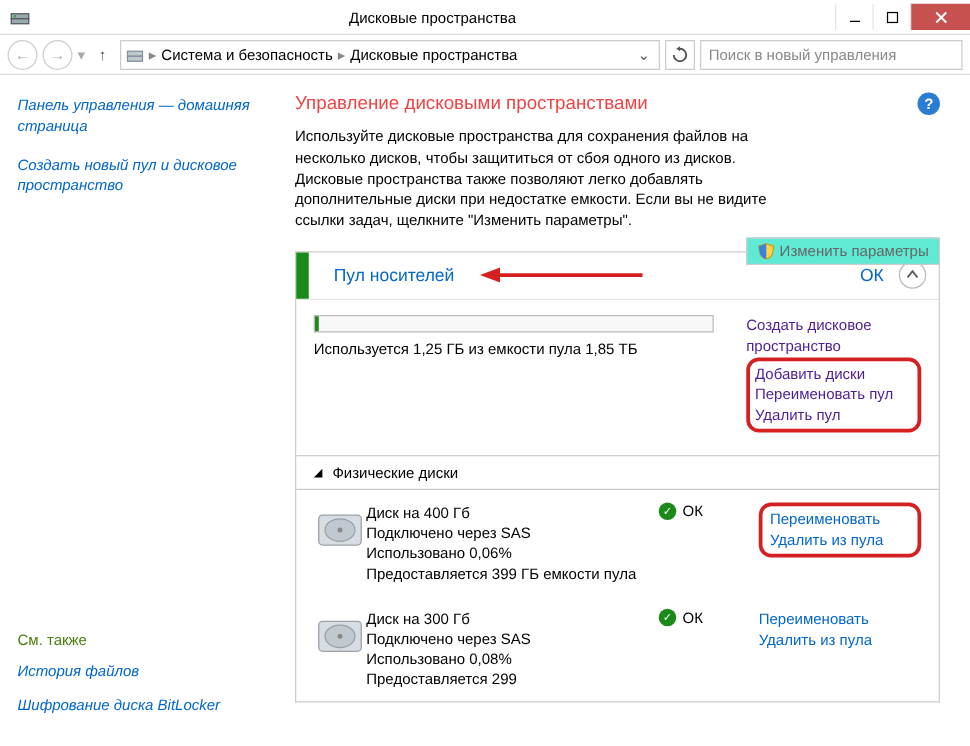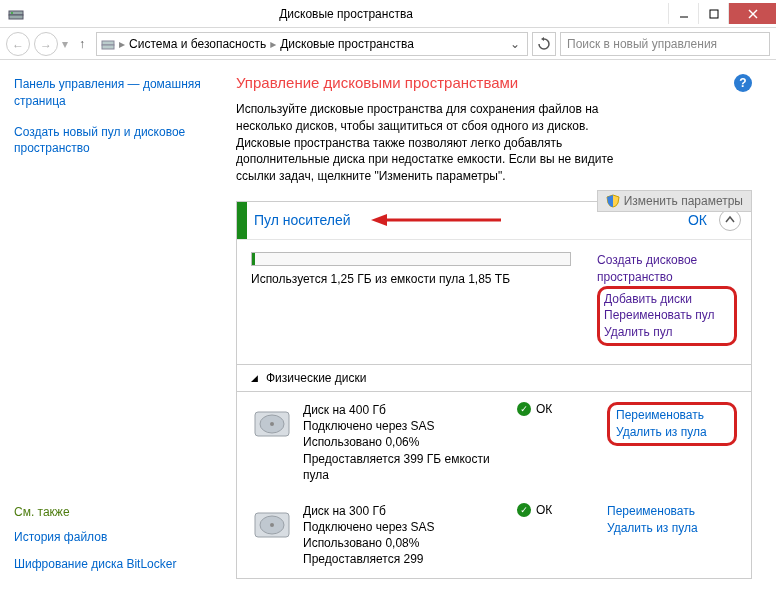--- a/index.html
+++ b/index.html
@@ -16,52 +16,52 @@
 .nav-arrow { width: 24px; height: 24px; border-radius: 50%; border: 1px solid #ccc; display: flex; align-items: center; justify-content: center; color: #aaa; }
 .nav-up { width: 20px; height: 20px; display: flex; align-items: center; justify-content: center; color: #555; }
 .breadcrumb { flex: 1; height: 24px; border: 1px solid #ccc; display: flex; align-items: center; padding: 0 4px; gap: 4px; color: #000; }
 .bc-sep { color: #888; }
 .bc-dd { width: 16px; text-align: center; color: #555; }
 .refresh-btn { width: 24px; height: 24px; border: 1px solid #ccc; display: flex; align-items: center; justify-content: center; }
 .search-box { width: 210px; height: 24px; border: 1px solid #ccc; padding: 0 6px; color: #888; display: flex; align-items: center; }
 
 .body-area { display: flex; height: calc(100% - 60px); }
 .sidebar { width: 220px; padding: 16px 14px; display: flex; flex-direction: column; position: relative; }
-.side-link { color: #0066cc; font-size: 12px; margin-bottom: 14px; line-height: 1.4; cursor: pointer; }
+.side-link { color: #0066cc; font-size: 12px; margin-bottom: 14px; line-height: 1.4; cursor: pointer; font-style: italic; }
 .side-bottom { position: absolute; bottom: 10px; left: 14px; right: 14px; }
 .side-heading { color: #4d7c0f; font-size: 12px; margin-bottom: 10px; }
 
 .main { flex: 1; padding: 14px 24px 0 16px; overflow: hidden; position: relative; }
 .help-icon { position: absolute; top: 14px; right: 24px; width: 18px; height: 18px; border-radius: 50%; background: #2b7cd3; color: #fff; display: flex; align-items: center; justify-content: center; font-weight: bold; font-size: 12px; }
 .main-title { color: #ef4444; font-size: 15px; margin-bottom: 10px; }
 .main-desc { color: #000; font-size: 12px; line-height: 1.4; margin-bottom: 4px; max-width: 380px; }
-.change-params { position: absolute; right: 24px; top: 130px; border: 1px solid #ccc; background: #e5e5e5; padding: 3px 8px; display: flex; align-items: center; gap: 4px; color: #666; }
+.change-params { position: absolute; right: 24px; top: 130px; border: 1px solid #ccc; background: #5eead4; padding: 3px 8px; display: flex; align-items: center; gap: 4px; color: #666; }
 .shield { width: 14px; height: 14px; }
 
 .pool-section { border: 1px solid #ccc; margin-top: 16px; }
 .pool-header { display: flex; align-items: center; height: 38px; border-bottom: 1px solid #e5e5e5; }
 .pool-green { width: 10px; background: #1a8a1a; height: 100%; }
-.pool-title { color: #0066cc; font-size: 14px; margin-left: 7px; }
+.pool-title { color: #0066cc; font-size: 14px; margin-left: 20px; }
 .arrow-annot { margin-left: 20px; }
 .pool-status { margin-left: auto; color: #0066cc; margin-right: 12px; font-size: 14px; }
 .collapse-btn { width: 22px; height: 22px; border: 1px solid #bbb; border-radius: 50%; margin-right: 10px; display: flex; align-items: center; justify-content: center; }
 
 .pool-body { padding: 12px 14px; display: flex; }
 .pool-left { flex: 1; }
 .progress-bar { width: 320px; height: 14px; border: 1px solid #bbb; background: #f8f8f8; margin-bottom: 6px; }
 .progress-fill { width: 1%; height: 100%; background: #1a8a1a; }
 .usage-text { font-size: 12px; }
 .pool-links { width: 140px; font-size: 12px; }
 .pool-links a { color: #4c1d95; display: block; line-height: 1.4; cursor: pointer; }
 .red-box-1 { border: 3px solid #d42020; border-radius: 10px; padding: 2px 4px; }
 
 .disks-header { border: 1px solid #ccc; border-left: none; border-right: none; padding: 6px 14px; font-size: 12px; display: flex; align-items: center; gap: 8px; margin-top: 6px; }
 .tri { font-size: 9px; }
 
-.disk-row { display: flex; padding: 10px 14px; gap: 10px; }
+.disk-row { display: flex; padding: 10px 14px; }
 .disk-icon { width: 42px; height: 42px; }
 .disk-info { flex: 1; font-size: 12px; line-height: 1.35; }
 .disk-status { width: 80px; display: flex; align-items: flex-start; gap: 5px; font-size: 12px; }
 .ok-badge { width: 14px; height: 14px; background: #1a8a1a; border-radius: 50%; display: inline-flex; align-items: center; justify-content: center; color: #fff; font-size: 9px; }
 .disk-links { width: 130px; font-size: 12px; }
 .disk-links a { color: #0066cc; display: block; line-height: 1.4; cursor: pointer; }
 .red-box-2 { border: 3px solid #d42020; border-radius: 10px; padding: 2px 6px; }
 
 svg { display: block; }
 </style>
@@ -134,21 +134,21 @@
     <div class="side-bottom">
       <div class="side-heading">См. также</div>
       <div class="side-link" style="margin-bottom:10px;">История файлов</div>
       <div class="side-link">Шифрование диска BitLocker</div>
     </div>
   </div>
 
   <div class="main">
     <div class="help-icon">?</div>
     <div class="main-title">Управление дисковыми пространствами</div>
-    <div class="main-desc">Используйте дисковые пространства для сохранения файлов на несколько дисков, чтобы защититься от сбоя одного из дисков. Дисковые пространства также позволяют легко добавлять дополнительные диска при недостатке емкости. Если вы не видите ссылки задач, щелкните "Изменить параметры".</div>
+    <div class="main-desc">Используйте дисковые пространства для сохранения файлов на несколько дисков, чтобы защититься от сбоя одного из дисков. Дисковые пространства также позволяют легко добавлять дополнительные диски при недостатке емкости. Если вы не видите ссылки задач, щелкните "Изменить параметры".</div>
     <div class="change-params">
       <span class="shield">
           <svg viewBox="0 0 14 14">
             <path d="M7 1 L13 3 L12 9 Q10 13 7 13 Q4 13 2 9 L1 3 Z" fill="#ffd24d" stroke="#c9a000"></path>
             <path d="M7 1 L7 13 Q4 13 2 9 L1 3 Z" fill="#3b82e0"></path>
           </svg>
         </span>
       <span>Изменить параметры</span>
     </div>
 

